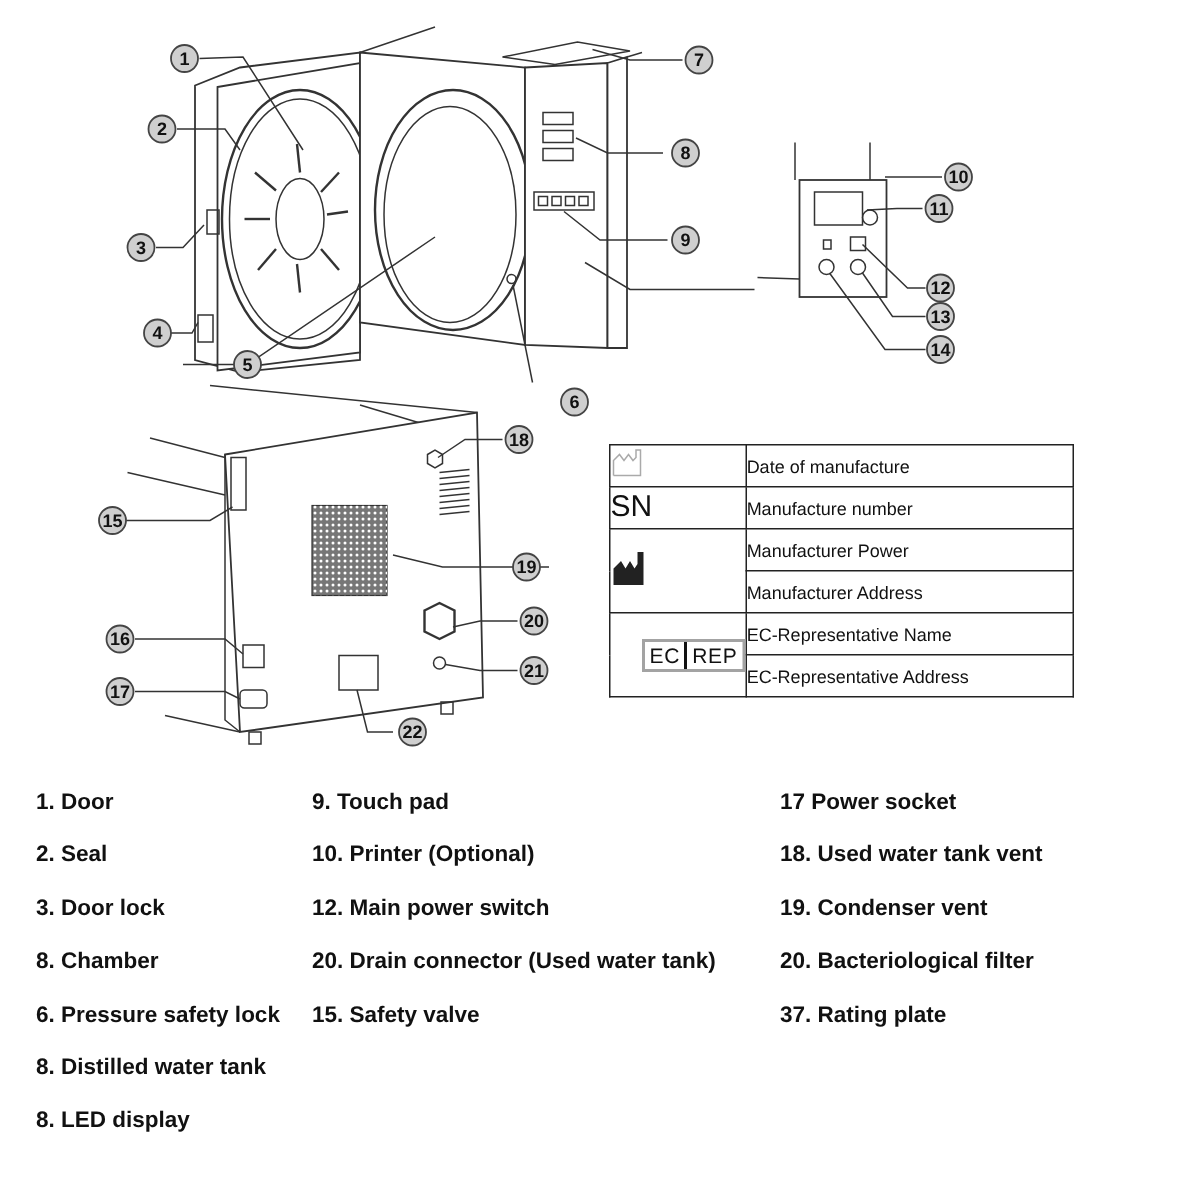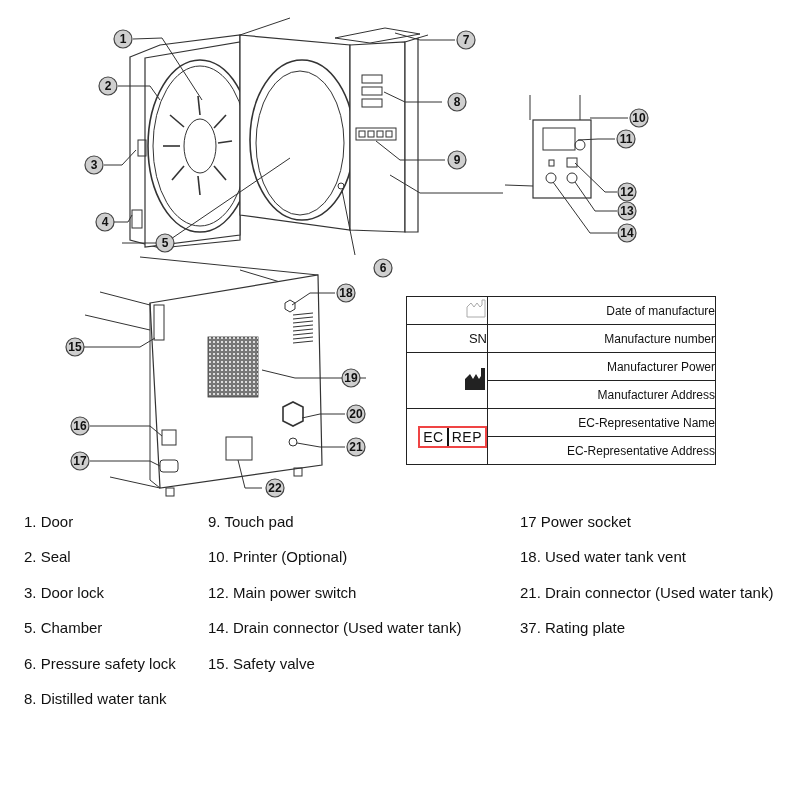--- a/index.html
+++ b/index.html
@@ -5,29 +5,29 @@
   html, body { margin:0; padding:0; background:#ffffff; }
   body { width:800px; height:800px; position:relative; overflow:hidden; font-family:"Liberation Sans", sans-serif; color:#111; }
   svg.drawing { position:absolute; left:0; top:0; width:800px; height:500px; }
   .callout circle { fill:#cfcfcf; stroke:#444; stroke-width:1.2; }
   .callout text { font-family:"Liberation Sans", sans-serif; font-size:12px; fill:#111; text-anchor:middle; dominant-baseline:central; font-weight:bold; }
   .ln { stroke:#333; stroke-width:1; fill:none; }
   .thick { stroke:#333; stroke-width:1.6; fill:none; }
   .body-fill { fill:#fff; stroke:#333; stroke-width:1.2; }
   
   table.symbols { position:absolute; left:406px; top:296px; width:310px; border-collapse:collapse; font-size:12px; }
-  table.symbols td { border:1.5px solid #222; height:27px; text-align:right; padding:0; }
+  table.symbols td { border:1.5px solid #222; height:27px; text-align:left; padding:0; }
   table.symbols td.sym { width:80px; }
-  .sn { font-size:13px; }
-  .ecrep { display:inline-flex; border:2px solid #ef4444; font-size:14px; letter-spacing:0.5px; }
+  .sn { font-size:20px; }
+  .ecrep { display:inline-flex; border:2px solid #a3a3a3; font-size:14px; letter-spacing:0.5px;margin-left:21px; }
   .ecrep span { padding:1px 3px; }
   .ecrep span + span { border-left:2px solid #111; }
   
   .legend { position:absolute; top:508px; left:0; width:800px; font-size:15px; }
-  .legend .col { position:absolute; top:3px; }
+  .legend .col { position:absolute; top:16px;font-weight:bold; }
   .legend .item { height:35.4px; line-height:22px; white-space:nowrap; }
 </style>
 </head>
 <body>
 
 <svg class="drawing" viewBox="0 0 800 500">
 
   <g>
 
     <polygon class="body-fill" points="130,57 160,45 240,35 240,240 160,248 130,240"></polygon>
@@ -277,30 +277,32 @@
     <td>EC-Representative Address</td>
   </tr>
 </tbody>
   </table>
 
 <div class="legend">
   <div class="col" style="left:24px">
     <div class="item">1. Door</div>
     <div class="item">2. Seal</div>
     <div class="item">3. Door lock</div>
-    <div class="item">5. Chamber</div>
+    <div class="item">8. Chamber</div>
     <div class="item">6. Pressure safety lock</div>
     <div class="item">8. Distilled water tank</div>
+    <div class="item">8. LED display</div>
   </div>
   <div class="col" style="left:208px">
     <div class="item">9. Touch pad</div>
     <div class="item">10. Printer (Optional)</div>
     <div class="item">12. Main power switch</div>
-    <div class="item">14. Drain connector (Used water tank)</div>
+    <div class="item">20. Drain connector (Used water tank)</div>
     <div class="item">15. Safety valve</div>
   </div>
   <div class="col" style="left:520px">
     <div class="item">17 Power socket</div>
     <div class="item">18. Used water tank vent</div>
-    <div class="item">21. Drain connector (Used water tank)</div>
+    <div class="item">19. Condenser vent</div>
+    <div class="item">20. Bacteriological filter</div>
     <div class="item">37. Rating plate</div>
   </div>
 </div>
 
 </body></html>

